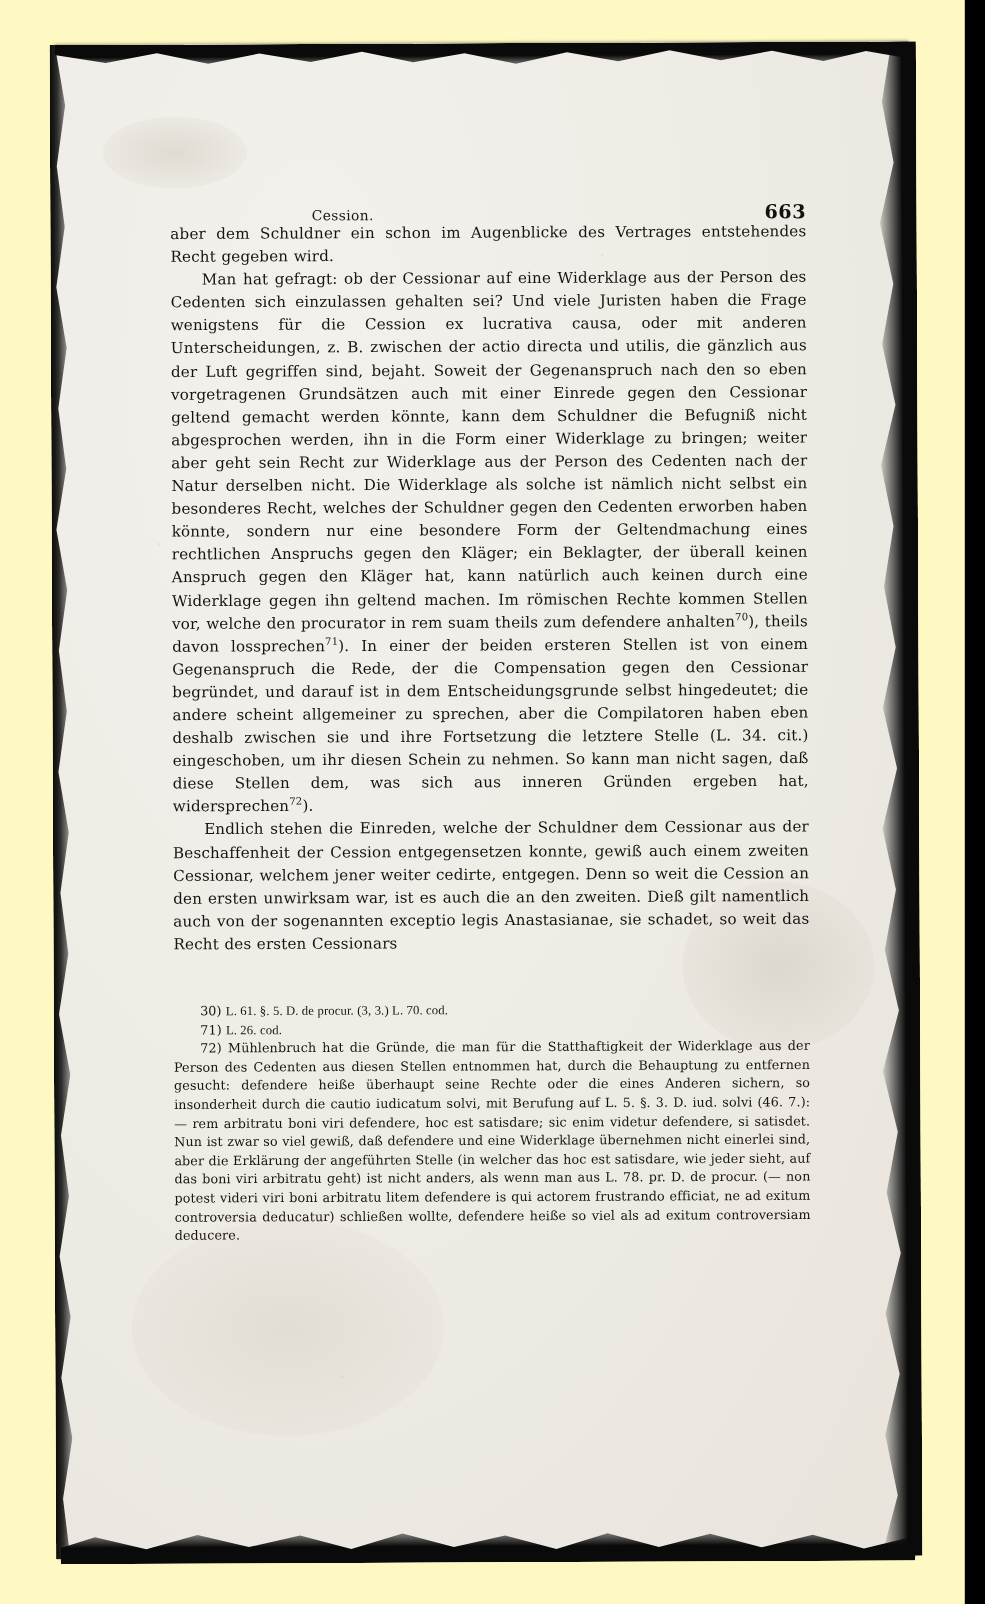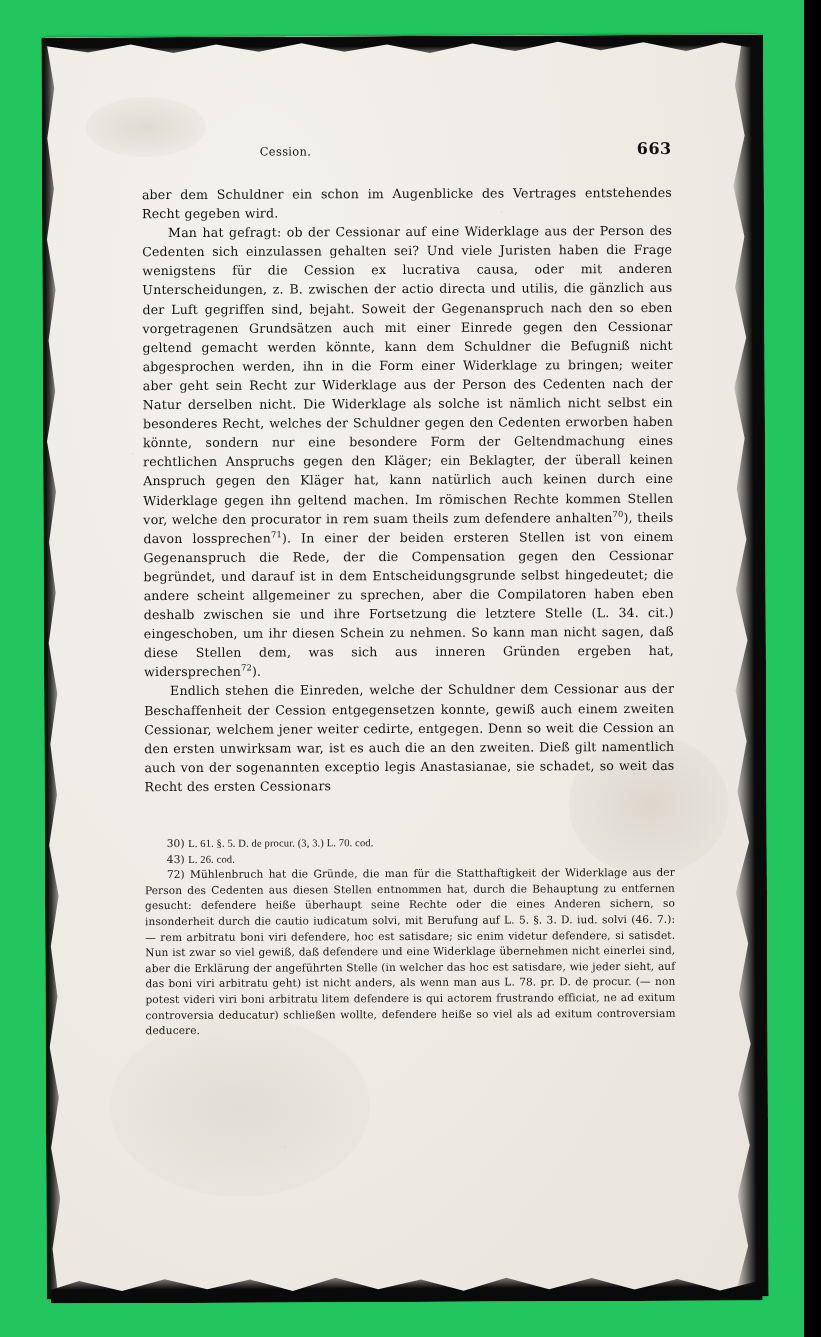--- a/index.html
+++ b/index.html
@@ -10,21 +10,21 @@
   body {
     width: 821px;
     height: 1337px;
     overflow: hidden;
     font-family: "Liberation Serif", serif;
   }
   .page-frame {
     position: relative;
     width: 804px;
     height: 1337px;
-    background: #22c55e;
+    background: #fef9c3;
   }
   
   .sheet {
     position: absolute;
     left: 48px;
     top: 36px;
     width: 712px;
     height: 1262px;
     background:
       radial-gradient(ellipse at 30% 20%, #f3f1ec 0%, #efece6 45%, #e8e4dc 100%);
@@ -82,20 +82,21 @@
     letter-spacing: 0.3px;
     color: #171512;
     margin-left: 118px;
   }
   .page-number {
     font-family: "DejaVu Serif", serif;
     font-weight: bold;
     font-size: 16px;
     color: #141210;
     letter-spacing: 0.5px;
+    margin-top: 28px;
   }
   .body-text p {
     margin: 0;
     text-align: justify;
     text-justify: inter-word;
     font-family: "DejaVu Serif", serif;
     font-size: 12.6px;
     line-height: 19.1px;
     color: #15130f;
     letter-spacing: 0.15px;
@@ -174,21 +175,21 @@
         <p class="indent"><span>Man hat gefragt: ob der Cessionar auf eine Widerklage aus der Person des Cedenten sich einzulassen gehalten sei? Und viele Juristen haben die Frage wenigstens für die Cession ex lucrativa causa, oder mit anderen Unterscheidungen, z. B. zwischen der actio directa und utilis, die gänzlich aus der Luft gegriffen sind, bejaht. Soweit der Gegenanspruch nach den so eben vorgetragenen Grundsätzen auch mit einer Einrede gegen den Cessionar geltend gemacht werden könnte, kann dem Schuldner die Befugniß nicht abgesprochen werden, ihn in die Form einer Widerklage zu bringen; weiter aber geht sein Recht zur Widerklage aus der Person des Cedenten nach der Natur derselben nicht. Die Widerklage als solche ist nämlich nicht selbst ein besonderes Recht, welches der Schuldner gegen den Cedenten erworben haben könnte, sondern nur eine besondere Form der Geltendmachung eines rechtlichen Anspruchs gegen den Kläger; ein Beklagter, der überall keinen Anspruch gegen den Kläger hat, kann natürlich auch keinen durch eine Widerklage gegen ihn geltend machen. Im römischen Rechte kommen Stellen vor, welche den procurator in rem suam theils zum defendere anhalten</span><sup>70</sup><span>), theils davon lossprechen</span><sup>71</sup><span>). In einer der beiden ersteren Stellen ist von einem Gegenanspruch die Rede, der die Compensation gegen den Cessionar begründet, und darauf ist in dem Entscheidungsgrunde selbst hingedeutet; die andere scheint allgemeiner zu sprechen, aber die Compilatoren haben eben deshalb zwischen sie und ihre Fortsetzung die letztere Stelle (L. 34. cit.) eingeschoben, um ihr diesen Schein zu nehmen. So kann man nicht sagen, daß diese Stellen dem, was sich aus inneren Gründen ergeben hat, widersprechen</span><sup>72</sup><span>).</span></p>
 
         <p class="indent"><span>Endlich stehen die Einreden, welche der Schuldner dem Cessionar aus der Beschaffenheit der Cession entgegensetzen konnte, gewiß auch einem zweiten Cessionar, welchem jener weiter cedirte, entgegen. Denn so weit die Cession an den ersten unwirksam war, ist es auch die an den zweiten. Dieß gilt namentlich auch von der sogenannten exceptio legis Anastasianae, sie schadet, so weit das Recht des ersten Cessionars</span></p>
 
       </div>
 
       <div class="rule"></div>
 
       <div class="notes">
         <p class="note-indent"><span>30)</span> <span class="lat">L. 61. §. 5. D. de procur. (3, 3.)  L. 70. cod.</span></p>
-        <p class="note-indent"><span>43)</span> <span class="lat">L. 26. cod.</span></p>
+        <p class="note-indent"><span>71)</span> <span class="lat">L. 26. cod.</span></p>
         <p class="note-indent"><span>72)</span> <span>Mühlenbruch hat die Gründe, die man für die Statthaftigkeit der Widerklage aus der Person des Cedenten aus diesen Stellen entnommen hat, durch die Behauptung zu entfernen gesucht: defendere heiße überhaupt seine Rechte oder die eines Anderen sichern, so insonderheit durch die cautio iudicatum solvi, mit Berufung auf L. 5. §. 3. D. iud. solvi (46. 7.): — rem arbitratu boni viri defendere, hoc est satisdare; sic enim videtur defendere, si satisdet. Nun ist zwar so viel gewiß, daß defendere und eine Widerklage übernehmen nicht einerlei sind, aber die Erklärung der angeführten Stelle (in welcher das hoc est satisdare, wie jeder sieht, auf das boni viri arbitratu geht) ist nicht anders, als wenn man aus L. 78. pr. D. de procur. (— non potest videri viri boni arbitratu litem defendere is qui actorem frustrando efficiat, ne ad exitum controversia deducatur) schließen wollte, defendere heiße so viel als ad exitum controversiam deducere.</span></p>
       </div>
 
     </div>
 
     <div class="edge edge-top"></div>
     <div class="edge edge-right"></div>
     <div class="edge edge-bottom"></div>
     <div class="edge edge-left"></div>
   </div>

